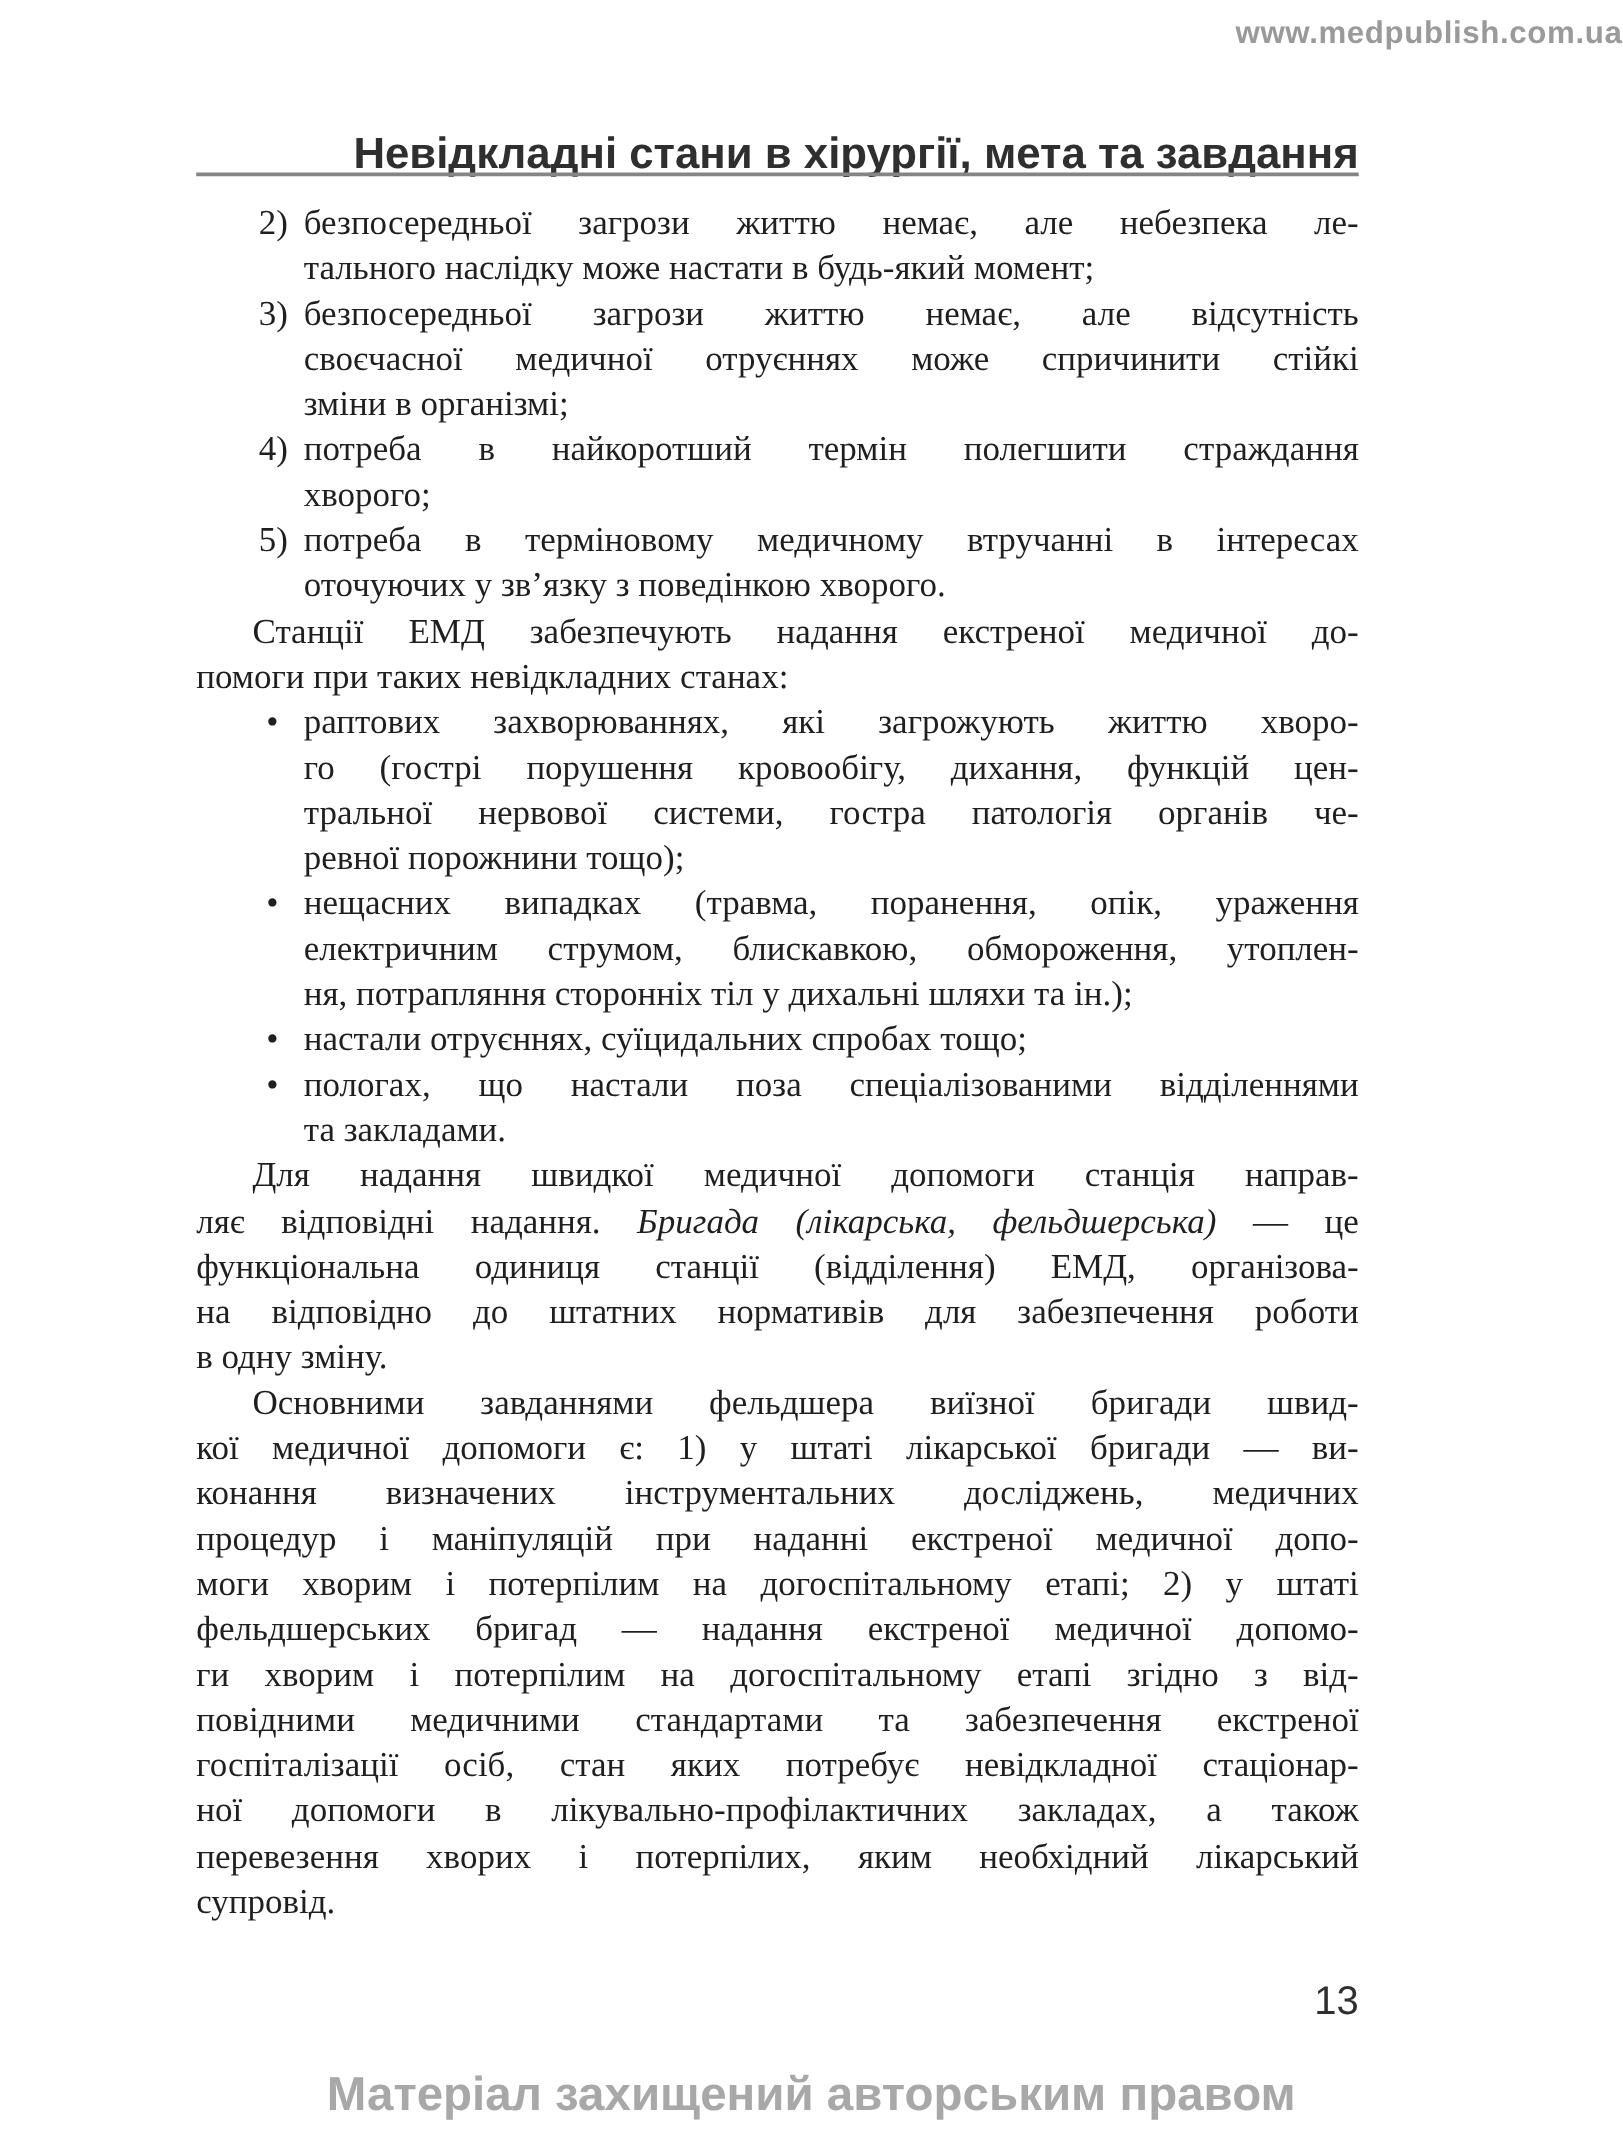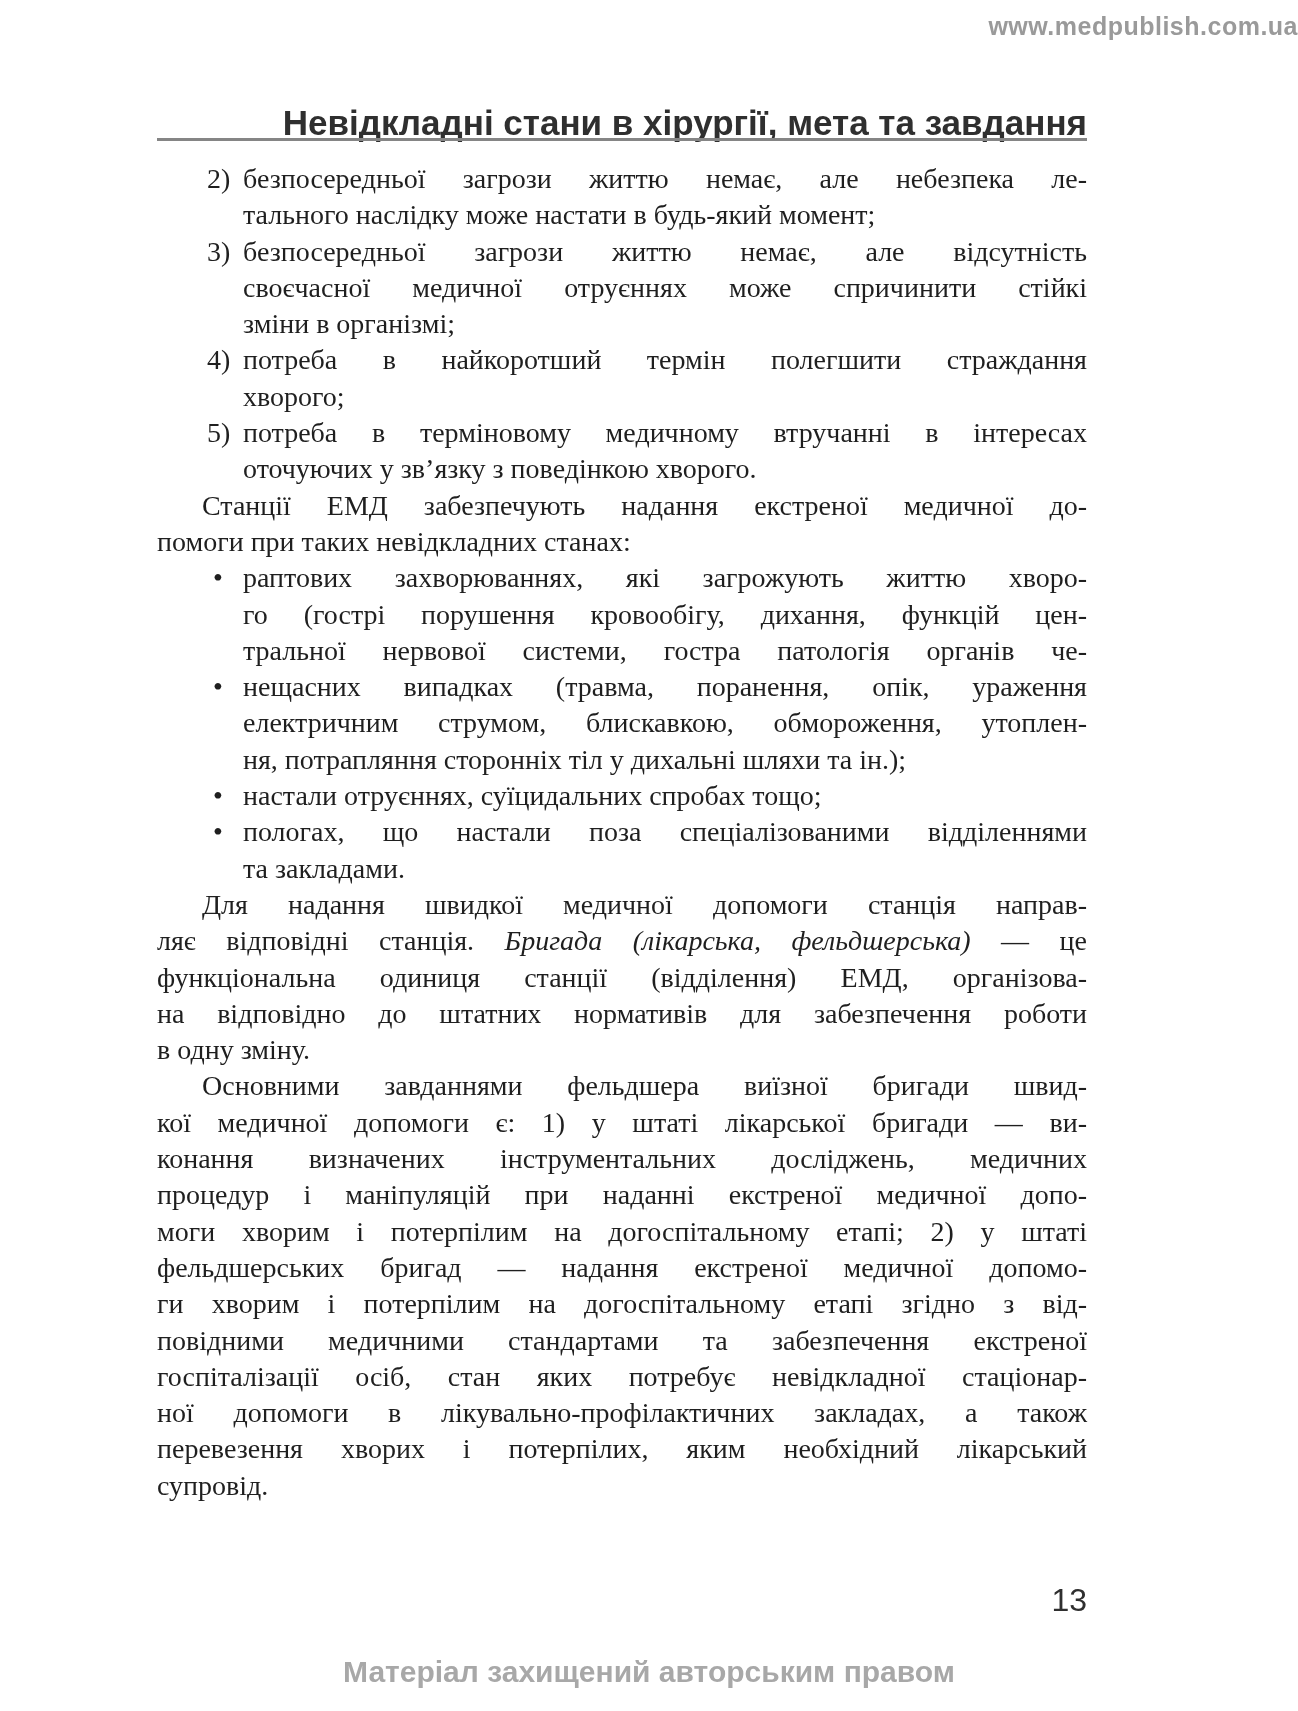--- a/index.html
+++ b/index.html
@@ -47,21 +47,21 @@
   .page-number {
     position: absolute; top: 1582px; left: 157px; width: 930px;
     text-align: right;
     font-family: "Liberation Sans", sans-serif;
     font-size: 32px; color: var(--heading, #2f2f2f);
   }
   .copyright {
     position: absolute; top: 1655px; left: 0; width: 100%;
     text-align: center;
     font-family: "Liberation Sans", sans-serif;
-    font-weight: 700; font-size: 30px;
+    font-weight: 700; font-size: 38px;
     color: var(--footer_gray, #a8a8a8);
   }
 </style>
 </head>
 <body>
 
 <div class="site-url">www.medpublish.com.ua</div>
 
 <div class="chapter-title">Невідкладні стани в хірургії, мета та завдання</div>
 <div class="header-rule"></div>
@@ -85,36 +85,37 @@
       <div class="line last"><span>оточуючих у зв’язку з поведінкою хворого.</span></div>
     </div>
     <div class="blk paragraph">
       <div class="line"><span>Станції ЕМД забезпечують надання екстреної медичної до-</span></div>
       <div class="line last"><span>помоги при таких невідкладних станах:</span></div>
     </div>
     <div class="blk bullet">
       <div class="line"><span class="marker">•</span><span>раптових захворюваннях, які загрожують життю хворо-</span></div>
       <div class="line"><span>го (гострі порушення кровообігу, дихання, функцій цен-</span></div>
       <div class="line"><span>тральної нервової системи, гостра патологія органів че-</span></div>
+      <div class="line last"><span>ревної порожнини тощо);</span></div>
     </div>
     <div class="blk bullet">
       <div class="line"><span class="marker">•</span><span>нещасних випадках (травма, поранення, опік, ураження</span></div>
       <div class="line"><span>електричним струмом, блискавкою, обмороження, утоплен-</span></div>
       <div class="line last"><span>ня, потрапляння сторонніх тіл у дихальні шляхи та ін.);</span></div>
     </div>
     <div class="blk bullet">
       <div class="line last"><span class="marker">•</span><span>настали отруєннях, суїцидальних спробах тощо;</span></div>
     </div>
     <div class="blk bullet">
       <div class="line"><span class="marker">•</span><span>пологах, що настали поза спеціалізованими відділеннями</span></div>
       <div class="line last"><span>та закладами.</span></div>
     </div>
     <div class="blk paragraph">
       <div class="line"><span>Для надання швидкої медичної допомоги станція направ-</span></div>
-      <div class="line"><span>ляє відповідні станція. </span><span class="it">Бригада (лікарська, фельдшерська)</span><span> — це</span></div>
+      <div class="line"><span>ляє відповідні надання. </span><span class="it">Бригада (лікарська, фельдшерська)</span><span> — це</span></div>
       <div class="line"><span>функціональна одиниця станції (відділення) ЕМД, організова-</span></div>
       <div class="line"><span>на відповідно до штатних нормативів для забезпечення роботи</span></div>
       <div class="line last"><span>в одну зміну.</span></div>
     </div>
     <div class="blk paragraph">
       <div class="line"><span>Основними завданнями фельдшера виїзної бригади швид-</span></div>
       <div class="line"><span>кої медичної допомоги є: 1) у штаті лікарської бригади — ви-</span></div>
       <div class="line"><span>конання визначених інструментальних досліджень, медичних</span></div>
       <div class="line"><span>процедур і маніпуляцій при наданні екстреної медичної допо-</span></div>
       <div class="line"><span>моги хворим і потерпілим на догоспітальному етапі; 2) у штаті</span></div>

